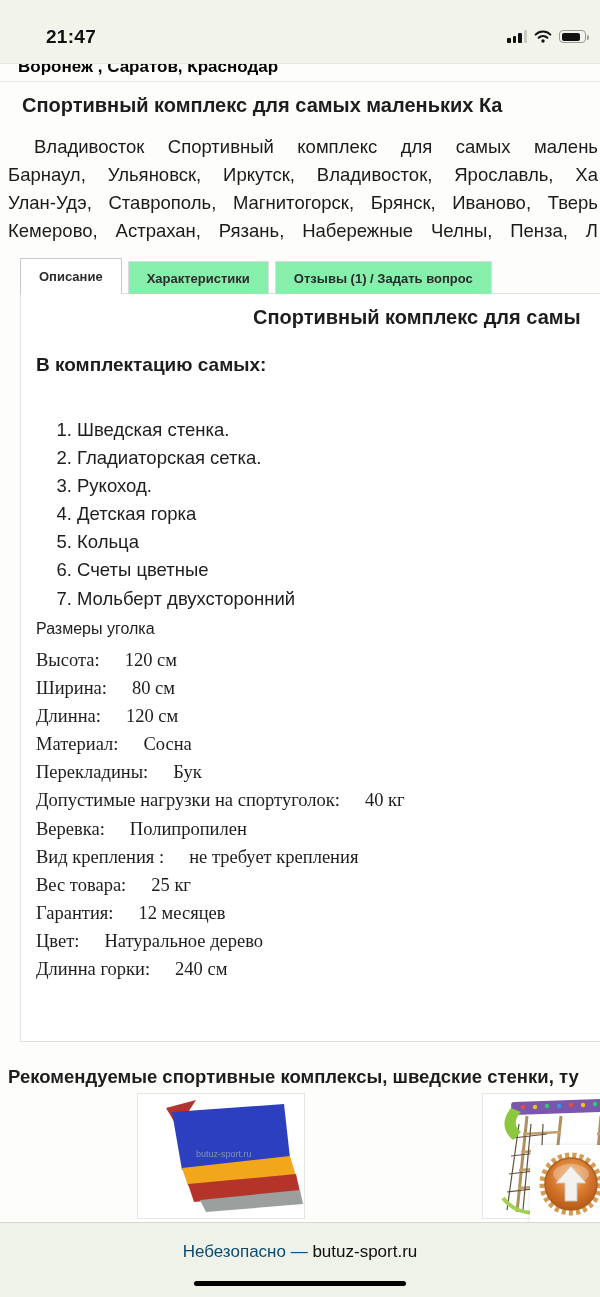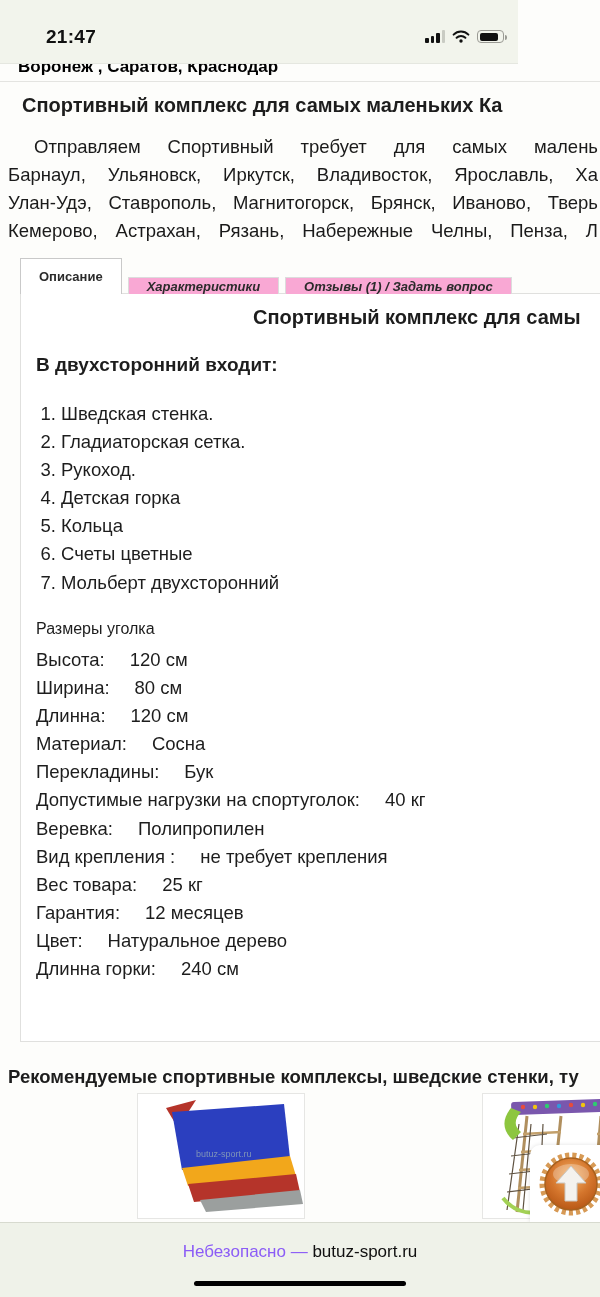--- a/index.html
+++ b/index.html
@@ -1,21 +1,21 @@
 <!DOCTYPE html>
 <html><head>
 <meta charset="utf-8">
 <style>
   html,body{margin:0;padding:0;}
   body{
     width:600px;height:1297px;position:relative;overflow:hidden;
     background:#fdfdfb;font-family:"Liberation Sans", sans-serif;color:#1d1d1d;
   }
   
-  .status-bar{position:absolute;top:0;left:0;width:518px;height:64px;background:#f2f4ec;
+  .status-bar{position:absolute;top:0;left:0;width:600px;height:64px;background:#f2f4ec;
     z-index:20;display:flex;align-items:center;justify-content:space-between;
     padding:10px 14px 0 46px;box-sizing:border-box;border-bottom:1px solid rgba(0,0,0,0.05);}
   .time{font-size:19px;font-weight:700;color:#111;letter-spacing:.3px;}
   .status-icons{display:flex;align-items:center;gap:7px;}
   .signal{display:flex;align-items:flex-end;gap:2px;height:13px;}
   .signal i{width:3.5px;border-radius:1px;background:#111;display:block;}
   .signal i:nth-child(1){height:5px}.signal i:nth-child(2){height:7.5px}
   .signal i:nth-child(3){height:10px}.signal i:nth-child(4){height:13px;background:#c9cbc3;}
   .battery{width:27px;height:13px;border:1px solid #9a9a94;border-radius:4px;
     position:relative;padding:1.5px;box-sizing:border-box;}
@@ -29,48 +29,48 @@
   .h1{position:absolute;top:94px;left:22px;width:660px;font-size:20px;font-weight:700;
     color:#1d1d1d;white-space:nowrap;overflow:hidden;}
   .intro{position:absolute;top:133px;left:8px;width:590px;font-size:18.5px;color:#1a1a1a;}
   .intro .line{line-height:28px;text-align:justify;text-align-last:justify;overflow:hidden;height:28px;}
   .intro .line.first{text-indent:26px;}
   
   .tabs{position:absolute;top:258px;left:20px;height:36px;display:flex;align-items:flex-end;z-index:3;}
   .tab{box-sizing:border-box;font-size:13px;font-weight:700;color:#2b2b2b;
     padding:0 18px;display:flex;align-items:center;margin-right:6px;cursor:pointer;white-space:nowrap;}
   .tab.active{height:36px;background:#fff;border:1px solid #c9c9c9;border-bottom:none;}
-  .tab.inactive{height:17px;background:#f9a8d4;border:1px solid #dcdcdc;border-bottom:none;font-style:italic;}
+  .tab.inactive{height:33px;background:#86efac;border:1px solid #dcdcdc;border-bottom:none;}
   
   .content-box{position:absolute;top:293px;left:20px;width:720px;height:749px;background:#fff;
     border:1px solid #e0e0de;box-sizing:border-box;z-index:2;}
   .desc-heading{position:absolute;top:12px;left:232px;font-size:20px;font-weight:700;white-space:nowrap;}
   .includes-title{position:absolute;top:60px;left:15px;font-size:19px;font-weight:700;}
-  .includes{position:absolute;top:106px;left:15px;margin:0;padding-left:25px;font-size:18.5px;}
+  .includes{position:absolute;top:106px;left:15px;margin:16px;padding-left:25px;font-size:18.5px;}
   .includes li{line-height:28.1px;}
   .specs-title{position:absolute;top:326px;left:15px;font-size:16px;font-weight:400;}
   .specs{position:absolute;top:352px;left:15px;font-size:18.5px;}
-  .spec-row{line-height:28.1px;white-space:nowrap;}
+  .spec-row{line-height:28.1px;white-space:nowrap;font-family:Liberation Serif, serif;}
   .spec-value{margin-left:25px;}
   
   .recommended{position:absolute;top:1066px;left:8px;width:592px;font-size:18.5px;
     white-space:nowrap;overflow:hidden;font-weight:bold;}
   .thumb{position:absolute;top:1093px;height:126px;background:#fff;border:1px solid #e6e6e4;
     box-sizing:border-box;cursor:pointer;overflow:hidden;}
   .thumb.left{left:137px;width:168px;}
   .thumb.right{left:482px;width:200px;}
   
   .scroll-top{position:absolute;left:530px;top:1145px;width:90px;height:78px;background:#fff;
     border-radius:10px 0 0 0;z-index:6;box-shadow:0 0 4px rgba(0,0,0,.12);
     display:flex;align-items:center;cursor:pointer;}
   
   .browser-bar{position:absolute;top:1222px;left:0;width:600px;height:75px;background:#eff2e9;
     border-top:1px solid #d7dacf;z-index:10;box-sizing:border-box;}
   .address{text-align:center;margin-top:19px;font-size:17px;cursor:pointer;}
-  .address .sec{color:#8b5cf6;}
+  .address .sec{color:#0c4a6e;}
   .address .dom{color:#101010;}
   .home-indicator{position:absolute;left:194px;top:58px;width:212px;height:5px;border-radius:3px;background:#000;}
 </style>
 </head>
 <body>
 
 <div class="status-bar">
   <span class="time">21:47</span>
   <span class="status-icons">
     <span class="signal">
@@ -88,35 +88,35 @@
         <b></b>
       </span>
   </span>
 </div>
 
 <div class="city-line">Воронеж , Саратов, Краснодар</div>
 <div class="header-sep"></div>
 
 <div class="h1">Спортивный комплекс для самых маленьких Ка</div>
 <div class="intro">
-  <div class="line first">Отправляем Спортивный требует для самых малень</div>
+  <div class="line first">Владивосток Спортивный комплекс для самых малень</div>
   <div class="line">Барнаул, Ульяновск, Иркутск, Владивосток, Ярославль, Ха</div>
   <div class="line">Улан-Удэ, Ставрополь, Магнитогорск, Брянск, Иваново, Тверь</div>
   <div class="line">Кемерово, Астрахан, Рязань, Набережные Челны, Пенза, Л</div>
 </div>
 
 <div class="tabs">
   <div class="tab active">Описание</div>
   <div class="tab inactive">Характеристики</div>
   <div class="tab inactive">Отзывы (1) / Задать вопрос</div>
 </div>
 
 <div class="content-box">
   <div class="desc-heading">Спортивный комплекс для самы</div>
-  <div class="includes-title">В двухсторонний входит:</div>
+  <div class="includes-title">В комплектацию самых:</div>
   <ol class="includes">
     <li>Шведская стенка.</li>
     <li>Гладиаторская сетка.</li>
     <li>Рукоход.</li>
     <li>Детская горка</li>
     <li>Кольца</li>
     <li>Счеты цветные</li>
     <li>Мольберт двухсторонний</li>
   </ol>
   <div class="specs-title">Размеры уголка</div>

